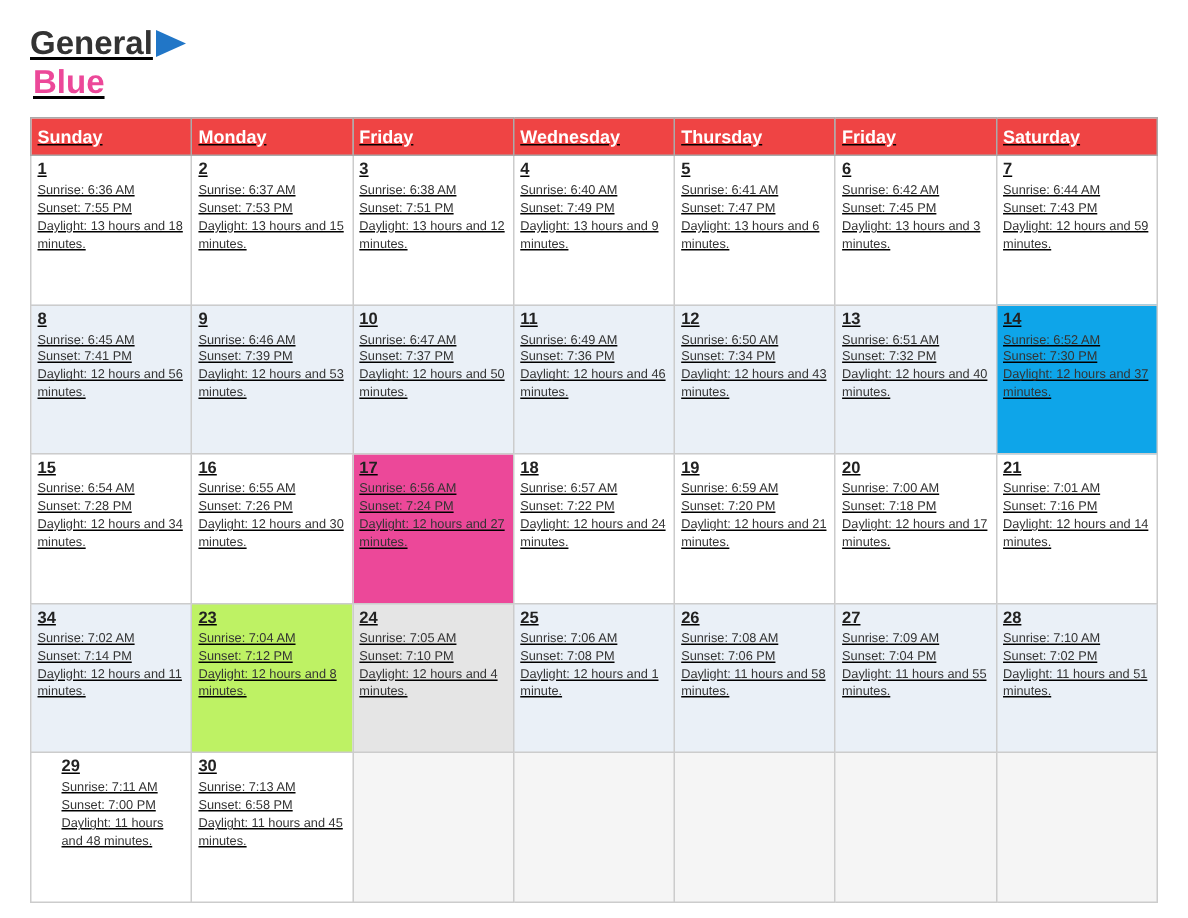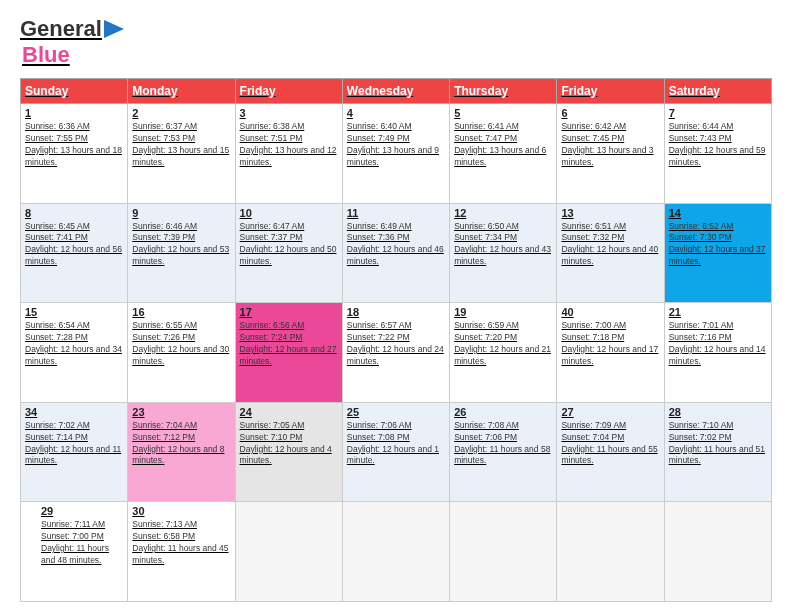--- a/index.html
+++ b/index.html
@@ -235,40 +235,40 @@
           <span class="day-info">Sunset: 7:22 PM</span><br>
           <span class="day-info">Daylight: 12 hours and 24 minutes.</span>
         </td>
           <td style="background: rgb(255, 255, 255);">
           <span class="day-num">19</span>
           <span class="day-info">Sunrise: 6:59 AM</span><br>
           <span class="day-info">Sunset: 7:20 PM</span><br>
           <span class="day-info">Daylight: 12 hours and 21 minutes.</span>
         </td>
           <td style="background: rgb(255, 255, 255);">
-          <span class="day-num">40</span>
+          <span class="day-num">20</span>
           <span class="day-info">Sunrise: 7:00 AM</span><br>
           <span class="day-info">Sunset: 7:18 PM</span><br>
           <span class="day-info">Daylight: 12 hours and 17 minutes.</span>
         </td>
           <td style="background: rgb(255, 255, 255);">
           <span class="day-num">21</span>
           <span class="day-info">Sunrise: 7:01 AM</span><br>
           <span class="day-info">Sunset: 7:16 PM</span><br>
           <span class="day-info">Daylight: 12 hours and 14 minutes.</span>
         </td>
         </tr>
         <tr>
           <td style="background: rgb(234, 240, 247);">
           <span class="day-num">34</span>
           <span class="day-info">Sunrise: 7:02 AM</span><br>
           <span class="day-info">Sunset: 7:14 PM</span><br>
           <span class="day-info">Daylight: 12 hours and 11 minutes.</span>
         </td>
-          <td style="background: #f9a8d4;">
+          <td style="background: #bef264;">
           <span class="day-num">23</span>
           <span class="day-info">Sunrise: 7:04 AM</span><br>
           <span class="day-info">Sunset: 7:12 PM</span><br>
           <span class="day-info">Daylight: 12 hours and 8 minutes.</span>
         </td>
           <td style="background: #e5e5e5;">
           <span class="day-num">24</span>
           <span class="day-info">Sunrise: 7:05 AM</span><br>
           <span class="day-info">Sunset: 7:10 PM</span><br>
           <span class="day-info">Daylight: 12 hours and 4 minutes.</span>

